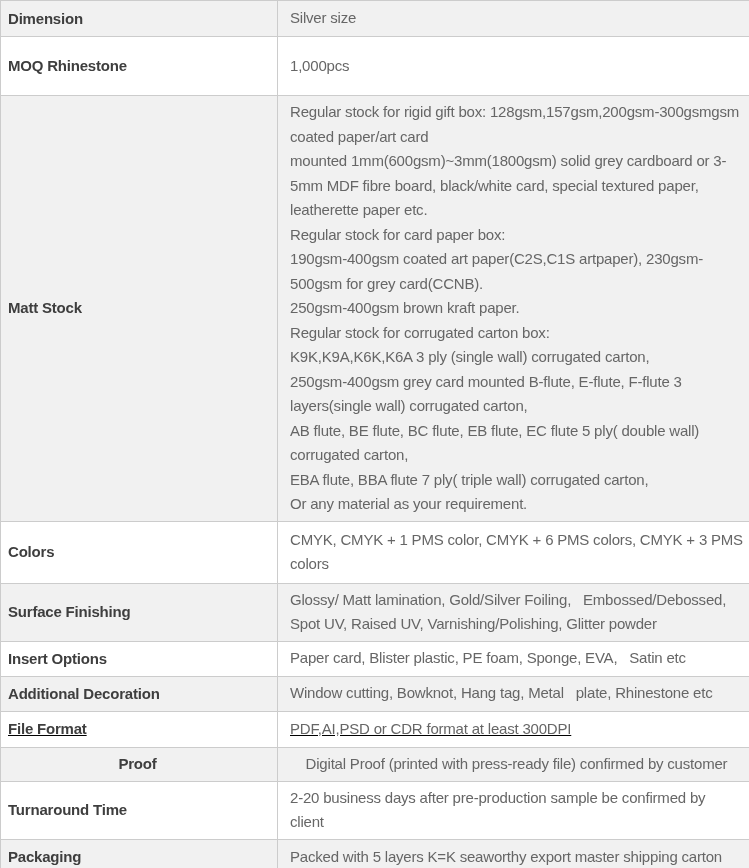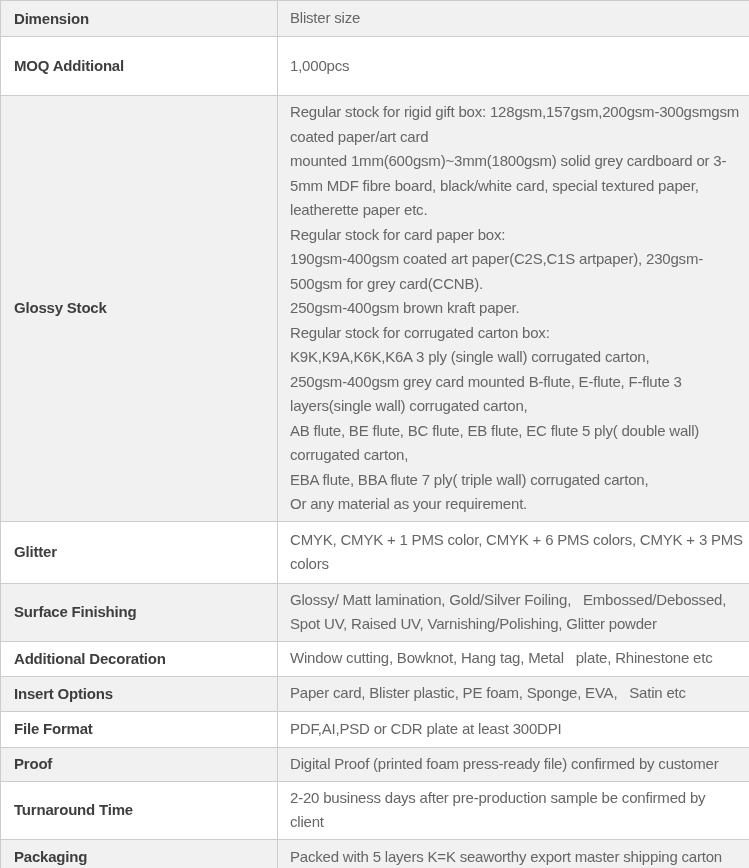--- a/index.html
+++ b/index.html
@@ -25,99 +25,99 @@
     vertical-align:middle;
     font-size:15px;
     letter-spacing:-0.2px;
     box-sizing:border-box;
   }
   col.c-label{width:277px;}
   col.c-value{width:472px;}
   td.label-cell{
     font-weight:700;
     color:var(--label-text);
-    padding:3px 10px 3px 13px;
+    padding:3px 10px 3px 7px;
     line-height:24px;
   }
   td.value-cell{
     color:var(--value-text);
     padding:4px 6px 4px 12px;
     line-height:24.5px;
     white-space:pre-wrap;
   }
   
   tr:nth-child(odd) td{background:var(--row-alt-bg);}
   tr:nth-child(even) td{background:#ffffff;}
   
   tr:nth-child(1){height:36px;}
   tr:nth-child(2){height:59px;}
   tr:nth-child(3){height:418px;}
   tr:nth-child(4){height:62px;}
   tr:nth-child(5){height:58px;}
   tr:nth-child(6){height:35px;}
   tr:nth-child(7){height:35px;}
-  tr:nth-child(8){height:36px;}
-  tr:nth-child(9){height:34px;}
+  tr:nth-child(8){height:36px;text-decoration:underline;}
+  tr:nth-child(9){height:34px;text-align:center;}
   tr:nth-child(10){height:51px;}
   tr:nth-child(11){height:36px;}
 </style>
 </head>
 <body>
 
 <table class="spec">
   <colgroup>
       <col class="c-label">
       <col class="c-value">
     </colgroup>
   <tbody>
     <tr>
       <td class="label-cell">Dimension</td>
-      <td class="value-cell">Blister size</td>
+      <td class="value-cell">Silver size</td>
     </tr>
     <tr>
-      <td class="label-cell">MOQ Additional</td>
+      <td class="label-cell">MOQ Rhinestone</td>
       <td class="value-cell">1,000pcs</td>
     </tr>
     <tr>
-      <td class="label-cell">Glossy Stock</td>
+      <td class="label-cell">Matt Stock</td>
       <td class="value-cell">Regular stock for rigid gift box: 128gsm,157gsm,200gsm-300gsmgsm coated paper/art card
 mounted 1mm(600gsm)~3mm(1800gsm) solid grey cardboard or 3-5mm MDF fibre board, black/white card, special textured paper, leatherette paper etc.
 Regular stock for card paper box:
 190gsm-400gsm coated art paper(C2S,C1S artpaper), 230gsm-500gsm for grey card(CCNB).
 250gsm-400gsm brown kraft paper.
 Regular stock for corrugated carton box:
 K9K,K9A,K6K,K6A 3 ply (single wall) corrugated carton,
 250gsm-400gsm grey card mounted B-flute, E-flute, F-flute 3 layers(single wall) corrugated carton,
 AB flute, BE flute, BC flute, EB flute, EC flute 5 ply( double wall) corrugated carton,
 EBA flute, BBA flute 7 ply( triple wall) corrugated carton,
 Or any material as your requirement.</td>
     </tr>
     <tr>
-      <td class="label-cell">Glitter</td>
+      <td class="label-cell">Colors</td>
       <td class="value-cell">CMYK, CMYK + 1 PMS color, CMYK + 6 PMS colors, CMYK + 3 PMS colors</td>
     </tr>
     <tr>
       <td class="label-cell">Surface Finishing</td>
       <td class="value-cell">Glossy/ Matt lamination, Gold/Silver Foiling,   Embossed/Debossed, Spot UV, Raised UV, Varnishing/Polishing, Glitter powder</td>
     </tr>
     <tr>
+      <td class="label-cell">Insert Options</td>
+      <td class="value-cell">Paper card, Blister plastic, PE foam, Sponge, EVA,   Satin etc</td>
+    </tr>
+    <tr>
       <td class="label-cell">Additional Decoration</td>
       <td class="value-cell">Window cutting, Bowknot, Hang tag, Metal   plate, Rhinestone etc</td>
     </tr>
     <tr>
-      <td class="label-cell">Insert Options</td>
-      <td class="value-cell">Paper card, Blister plastic, PE foam, Sponge, EVA,   Satin etc</td>
-    </tr>
-    <tr>
       <td class="label-cell">File Format</td>
-      <td class="value-cell">PDF,AI,PSD or CDR plate at least 300DPI</td>
+      <td class="value-cell">PDF,AI,PSD or CDR format at least 300DPI</td>
     </tr>
     <tr>
       <td class="label-cell">Proof</td>
-      <td class="value-cell">Digital Proof (printed foam press-ready file) confirmed by customer</td>
+      <td class="value-cell">Digital Proof (printed with press-ready file) confirmed by customer</td>
     </tr>
     <tr>
       <td class="label-cell">Turnaround Time</td>
       <td class="value-cell">2-20 business days after pre-production sample be confirmed by client</td>
     </tr>
     <tr>
       <td class="label-cell">Packaging</td>
       <td class="value-cell">Packed with 5 layers K=K seaworthy export master shipping carton</td>
     </tr>
   </tbody>

